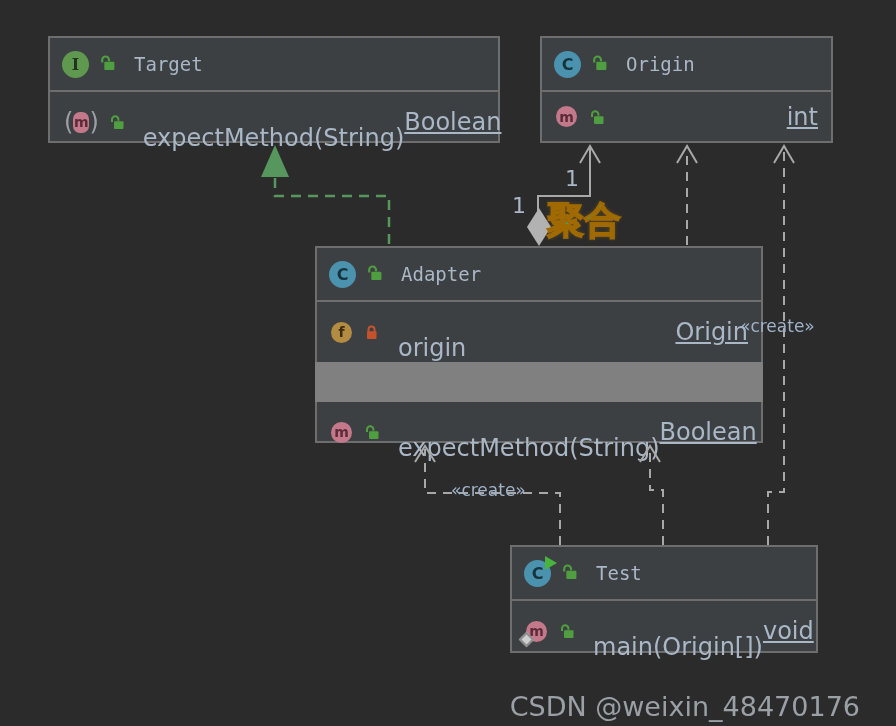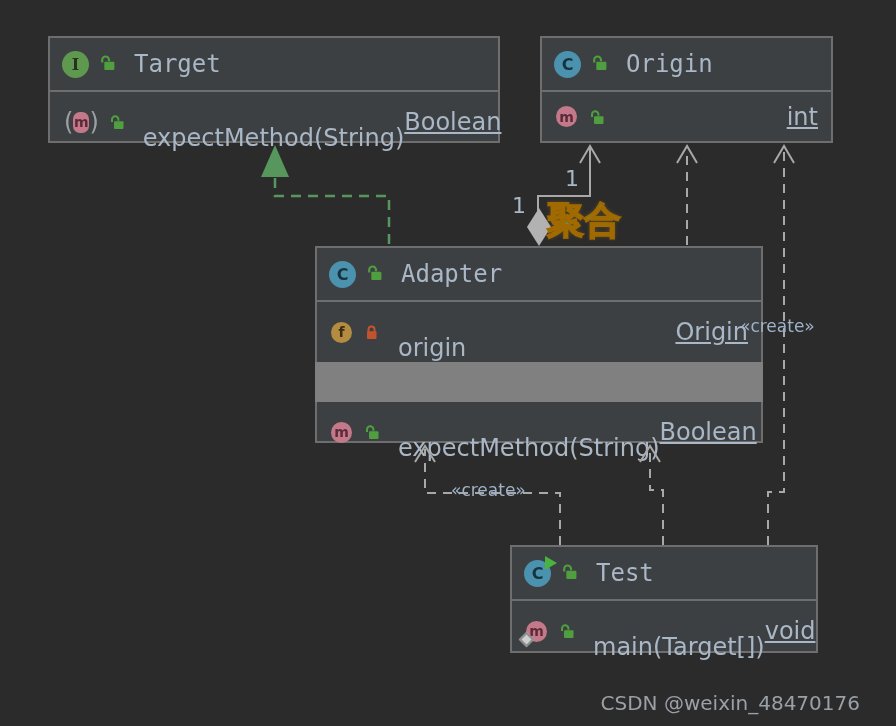--- a/index.html
+++ b/index.html
@@ -4,21 +4,21 @@
 <style>
   html,body{margin:0;padding:0;background:#2b2b2b;}
   .canvas{position:relative;width:896px;height:726px;background:#2b2b2b;overflow:hidden;
           font-family:"DejaVu Sans",sans-serif;color:#a9b7c6;}
 
   
   .uml-box{position:absolute;background:#3d4043;border:2px solid #6e6e6e;box-sizing:border-box;
            display:flex;flex-direction:column;z-index:1;}
   .uml-header{display:flex;align-items:center;padding:0 13px 0 12px;border-bottom:2px solid #6e6e6e;
               flex:0 0 52px;}
-  .uml-title{font-family:"DejaVu Sans Mono",monospace;font-size:24px;color:#a9b7c6;margin-left:4px;}
+  .uml-title{font-family:"DejaVu Sans Mono",monospace;font-size:19px;color:#a9b7c6;margin-left:4px;}
   .uml-row{display:flex;align-items:center;padding:0 13px 0 14px;flex:1;font-size:24px;color:#a9b7c6;}
   .uml-row.fixed48{flex:0 0 48px;}
   .m-name{margin-left:4px;white-space:nowrap;margin-top:32px;}
   .m-type{margin-left:auto;white-space:nowrap;text-decoration:underline;}
   .band{flex:0 0 40px;background:#808080;margin:0 -2px;}
 
   
   .cic{display:inline-flex;align-items:center;justify-content:center;border-radius:50%;
        font-weight:bold;flex:0 0 auto;position:relative;}
   .cic.hdr{width:27px;height:27px;font-size:16px;margin-right:10px;}
@@ -42,21 +42,21 @@
   .gdash{stroke:#a8a8a8;stroke-width:2;fill:none;stroke-dasharray:9 7;}
   .gsolid{stroke:#a8a8a8;stroke-width:2;fill:none;}
   .edash{stroke:#57965c;stroke-width:2.5;fill:none;stroke-dasharray:10 7;}
 
   
   .edge-label{position:absolute;z-index:4;white-space:nowrap;}
   .mult{font-size:22px;color:#a9b7c6;}
   .agg{font-size:37px;font-weight:bold;color:#14b8a6;-webkit-text-stroke:1.5px #a06a00;
        text-shadow:0 0 4px rgba(255,170,0,.35);line-height:1;}
   .create{font-size:17px;color:#9fb2c8;}
-  .watermark{position:absolute;right:36px;top:691px;font-size:20px;color:#9aa0a6;z-index:5;}
+  .watermark{position:absolute;right:36px;top:691px;font-size:27px;color:#9aa0a6;z-index:5;}
 </style>
 </head>
 <body>
 
 <div class="canvas">
 
   <svg class="edges" width="896" height="726" viewBox="0 0 896 726">
     <g>
       <polyline class="edash" points="275,178 275,196 389,196 389,245"></polyline>
       <polygon points="275,145 261,177 289,177" fill="#57965c"></polygon>
@@ -183,21 +183,21 @@
       <span class="uml-title">Test</span>
     </div>
     <div class="uml-row">
       <span class="cic row ic-method ic-mainmethod">m</span>
       <span class="lock">
         <svg width="16" height="16" viewBox="0 0 16 16">
             <path d="M3 8 V5.5 a3.2 3.2 0 0 1 6.4 0 V6.8" fill="none" stroke="#4f9e3f" stroke-width="2"></path>
             <rect x="5" y="7.3" width="9.5" height="7.7" rx="1" fill="#4f9e3f"></rect>
           </svg>
       </span>
-      <span class="m-name">main(Target[])</span>
+      <span class="m-name">main(Origin[])</span>
       <span class="m-type">void</span>
     </div>
   </div>
 
   <div class="edge-label mult" style="left:565px;top:166px">1</div>
   <div class="edge-label mult" style="left:512px;top:193px">1</div>
   <div class="edge-label agg" style="left:547px;top:202px">聚合</div>
   <div class="edge-label create" style="left:451px;top:480px">«create»</div>
   <div class="edge-label create" style="left:740px;top:316px">«create»</div>
 

